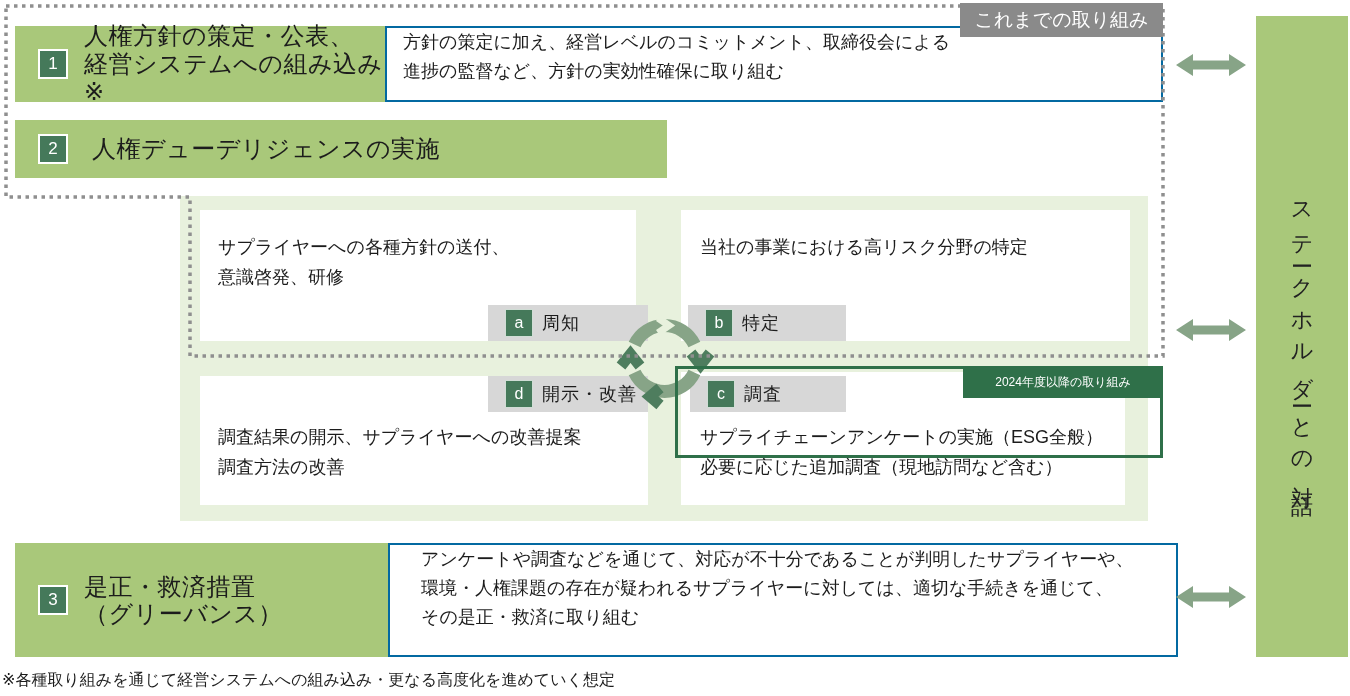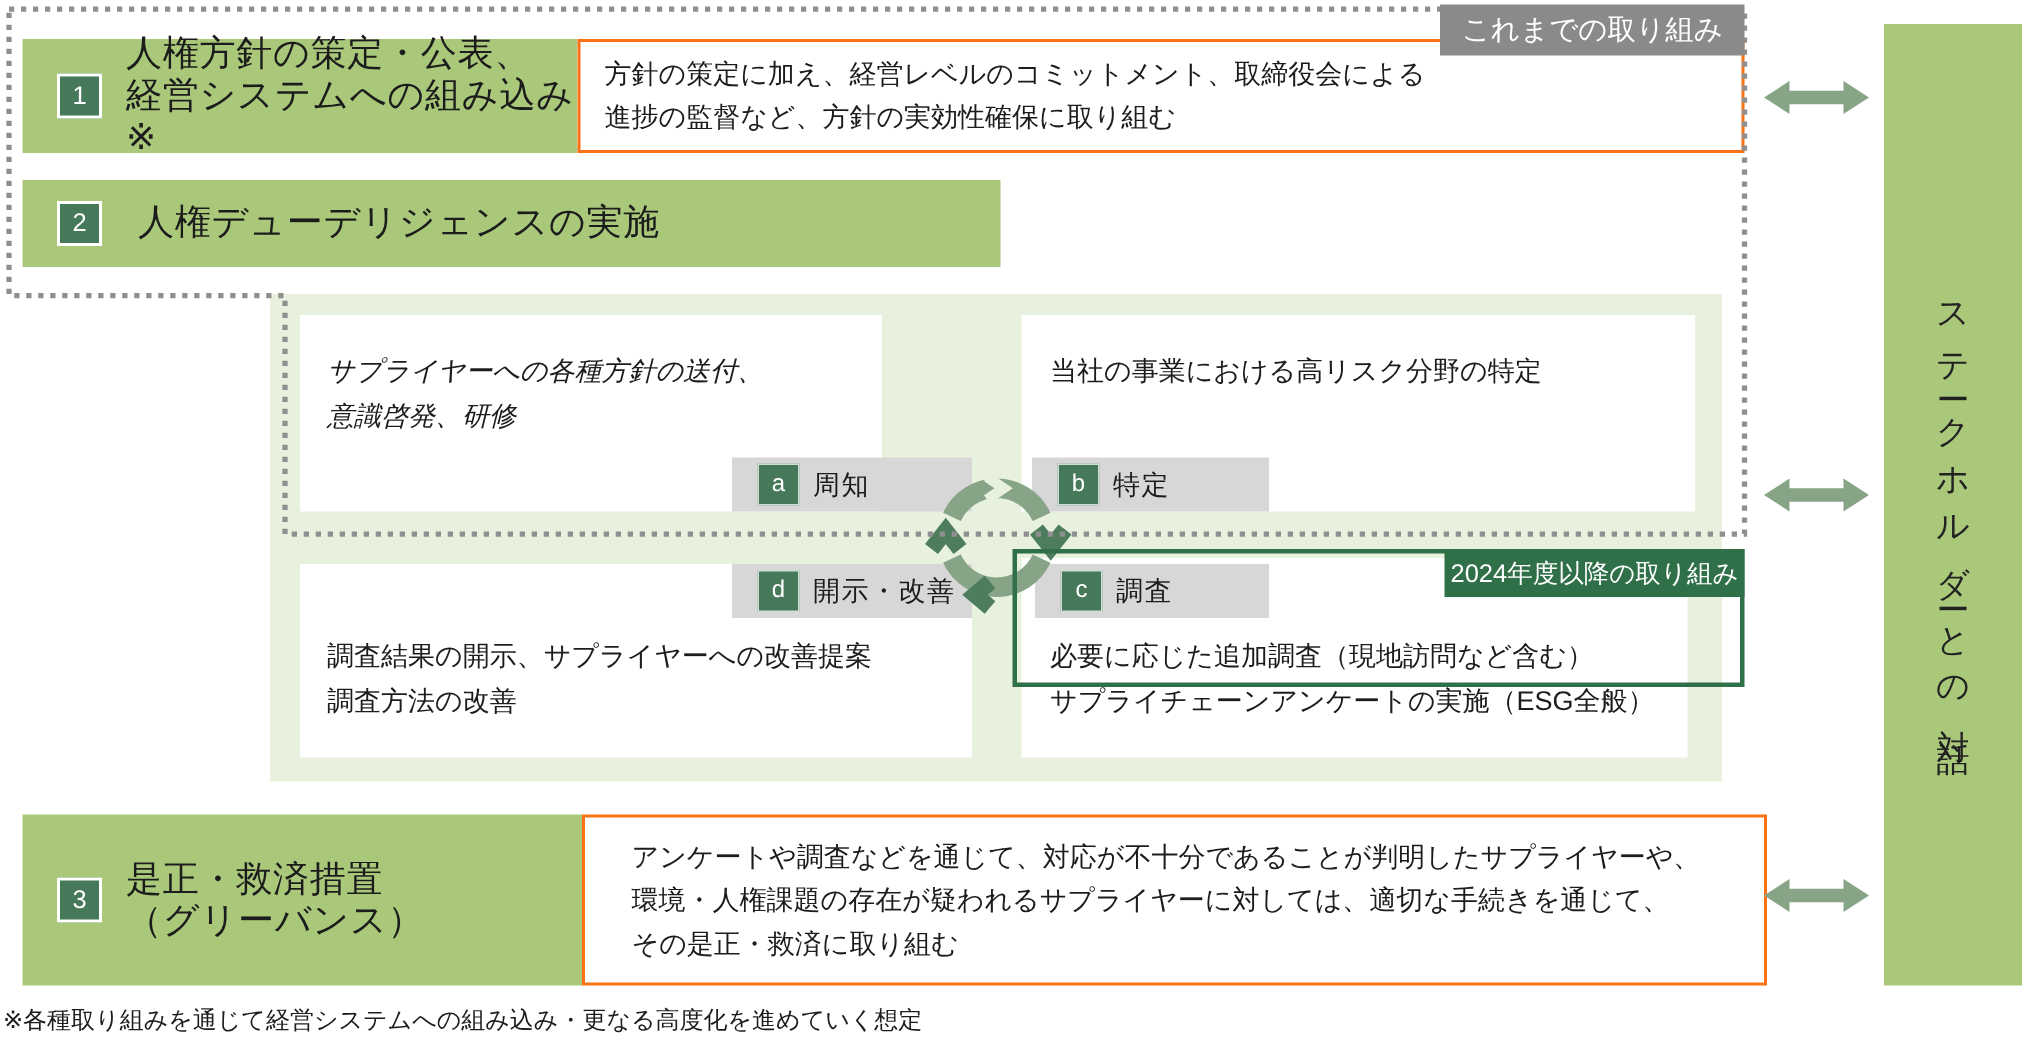--- a/index.html
+++ b/index.html
@@ -5,30 +5,30 @@
   html,body{margin:0;padding:0;background:#fff;}
   body{font-family:"Liberation Sans","DejaVu Sans",sans-serif;color:#1c1c1c;}
   .stage{position:relative;width:1350px;height:696px;background:#fff;overflow:hidden;}
   .abs{position:absolute;}
   .green-bar{background:#a9c87a;display:flex;align-items:center;}
   .num-badge{width:26px;height:26px;background:#45795a;border:2px solid #fff;
     color:#fff;font-size:17px;display:flex;align-items:center;justify-content:center;flex:0 0 auto;}
   .letter-badge{width:26px;height:26px;background:#45795a;border:1px solid rgba(255,255,255,.75);
     color:#fff;font-size:16px;display:flex;align-items:center;justify-content:center;flex:0 0 auto;}
   .row-title{font-size:24px;line-height:28px;letter-spacing:.5px;}
-  .white-box{background:#fff;border:2px solid #f97316;display:flex;flex-direction:column;justify-content:center;}
+  .white-box{background:#fff;border:2px solid #0369a1;display:flex;flex-direction:column;}
   .desc{font-size:18px;line-height:29px;}
   .panel{background:#e8f1dd;}
   .cell{background:#fff;}
   .cell-text{position:absolute;font-size:18px;line-height:30px;}
   .strip{background:#d7d7d7;display:flex;align-items:center;padding-left:17px;box-sizing:border-box;}
   .strip-label{font-size:18px;margin-left:9px;letter-spacing:1px;}
   .tag{color:#fff;display:flex;align-items:center;justify-content:center;}
   .tag-past{background:#8a8a8a;font-size:19px;}
-  .tag-future{background:#2f7049;font-size:17px;}
+  .tag-future{background:#2f7049;font-size:12px;}
   .outline-box{border:3px solid #2f7049;background:transparent;}
   .side-bar{background:#a9c87a;display:flex;align-items:center;justify-content:center;}
   .v-text{writing-mode:vertical-rl;text-orientation:upright;font-size:22px;letter-spacing:8px;color:#222;}
   .footnote{font-size:16px;}
   svg{display:block;}
 </style>
 </head>
 <body>
 
 <div class="stage">
@@ -46,41 +46,41 @@
     <div class="desc">進捗の監督など、方針の実効性確保に取り組む</div>
   </div>
 
   <div class="abs green-bar" style="left:15px;top:120px;width:652px;height:58px;">
     <div class="num-badge" style="margin-left:23px;">2</div>
     <div class="row-title" style="margin-left:24px;">人権デューデリジェンスの実施</div>
   </div>
 
   <div class="abs panel" style="left:180px;top:196px;width:968px;height:325px;"></div>
 
-  <div class="abs cell" style="left:200px;top:210px;width:388px;height:131px;font-style:italic;">
+  <div class="abs cell" style="left:200px;top:210px;width:436px;height:131px;">
     <div class="cell-text" style="left:18px;top:22px;">
       <div>サプライヤーへの各種方針の送付、</div>
       <div>意識啓発、研修</div>
     </div>
   </div>
   <div class="abs cell" style="left:681px;top:210px;width:449px;height:131px;">
     <div class="cell-text" style="left:19px;top:22px;">
       <div>当社の事業における高リスク分野の特定</div>
     </div>
   </div>
   <div class="abs cell" style="left:200px;top:376px;width:448px;height:129px;">
     <div class="cell-text" style="left:18px;top:46px;">
       <div>調査結果の開示、サプライヤーへの改善提案</div>
       <div>調査方法の改善</div>
     </div>
   </div>
   <div class="abs cell" style="left:681px;top:372px;width:444px;height:133px;">
     <div class="cell-text" style="left:19px;top:50px;">
+      <div>サプライチェーンアンケートの実施（ESG全般）</div>
       <div>必要に応じた追加調査（現地訪問など含む）</div>
-      <div>サプライチェーンアンケートの実施（ESG全般）</div>
     </div>
   </div>
 
   <div class="abs strip" style="left:488px;top:305px;width:160px;height:36px;">
     <div class="letter-badge">a</div>
     <div class="strip-label">周知</div>
   </div>
   <div class="abs strip" style="left:688px;top:305px;width:158px;height:36px;">
     <div class="letter-badge">b</div>
     <div class="strip-label">特定</div>

